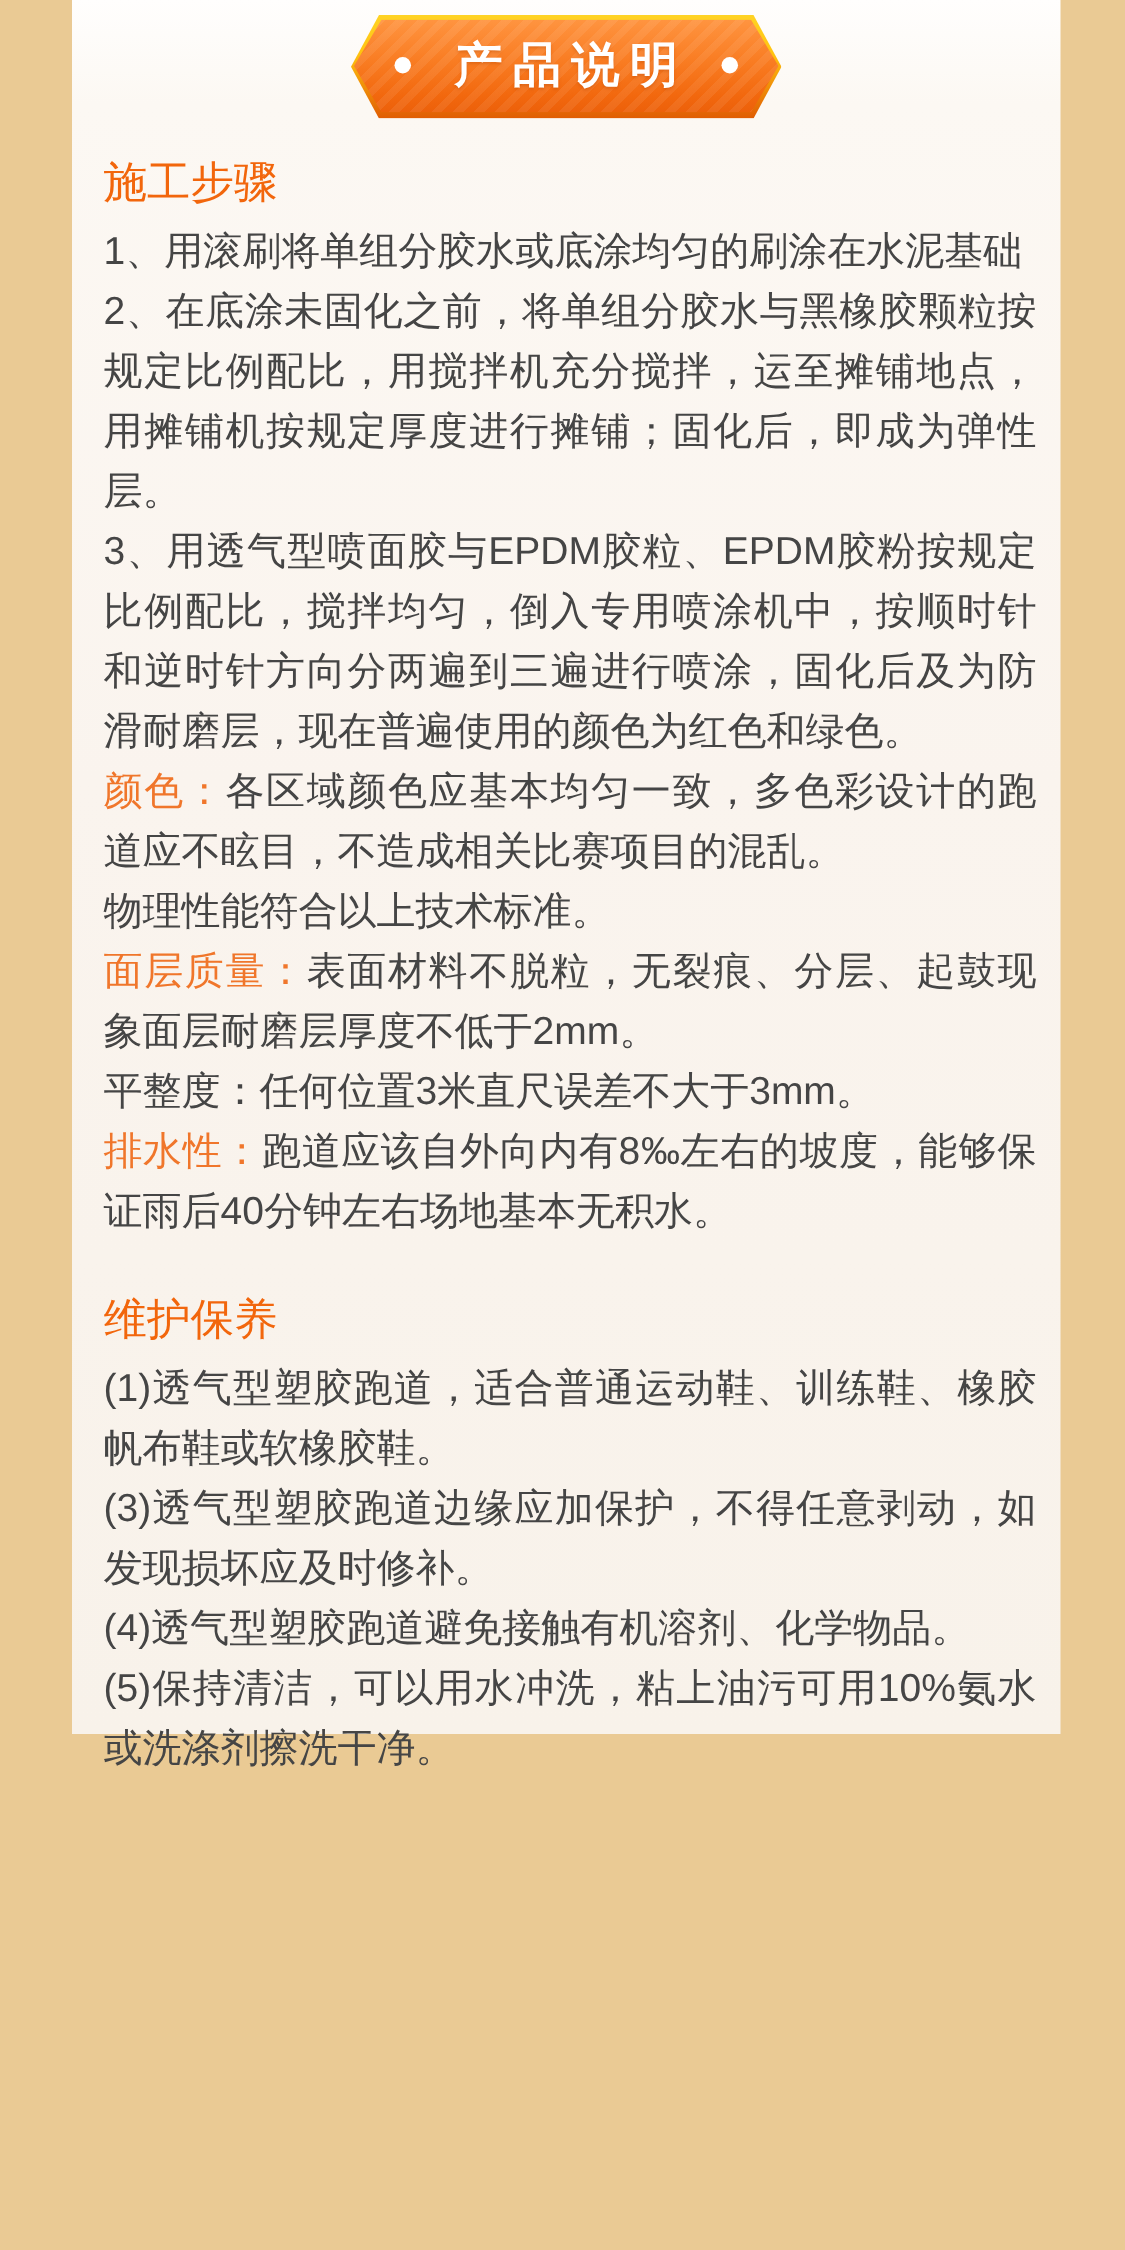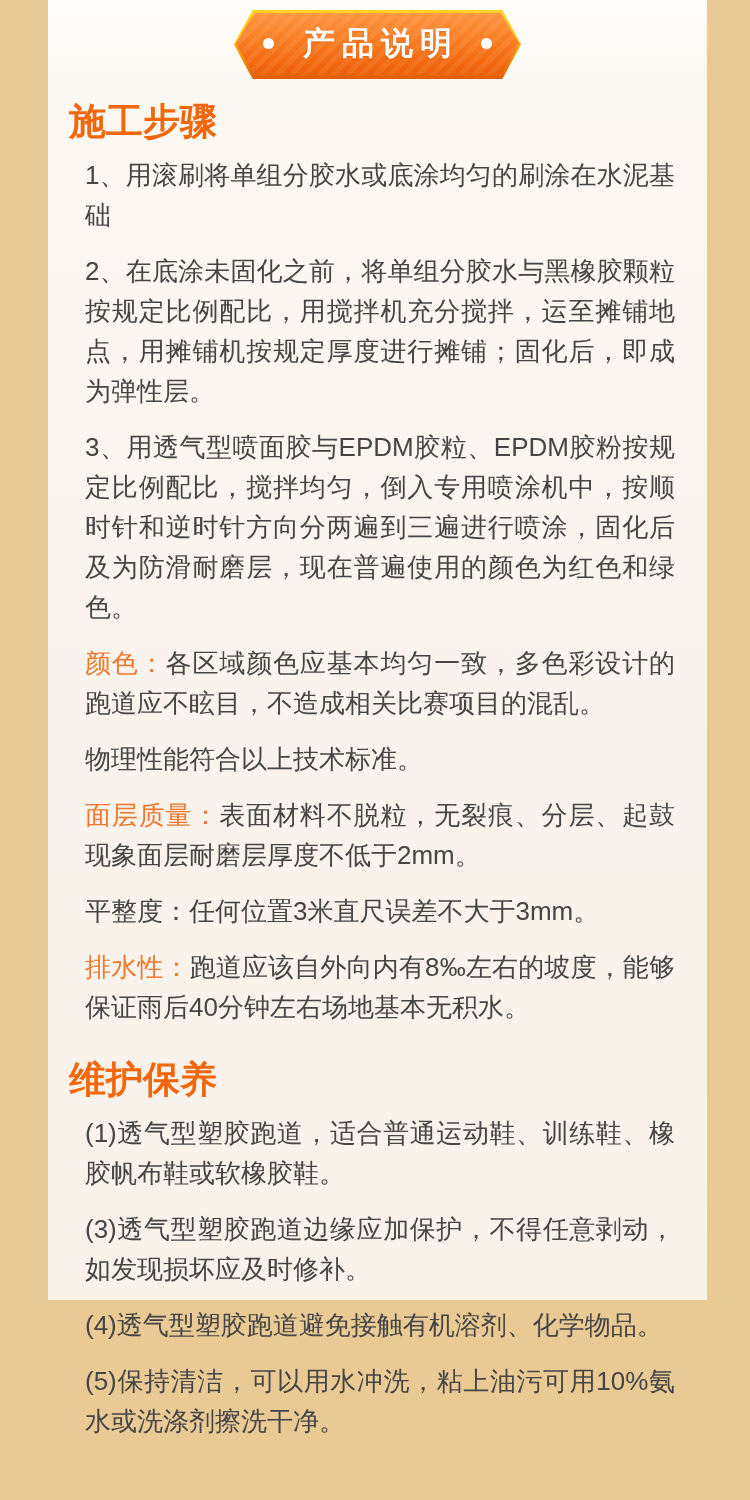--- a/index.html
+++ b/index.html
@@ -6,21 +6,21 @@
   body{
     width:750px;height:1500px;overflow:hidden;position:relative;
     font-family:"Liberation Sans","DejaVu Sans",sans-serif;
     background:#eaca94;
   }
   .page{position:absolute;inset:0;}
   .side-strip{position:absolute;top:0;bottom:0;background:#eaca94;}
   .side-strip.left{left:0;width:48px;}
   .side-strip.right{right:0;width:43px;}
   .content{
-    position:absolute;left:48px;top:0;width:659px;height:1300px;
+    position:absolute;left:48px;top:0;width:659px;height:1156px;
     background:linear-gradient(180deg,#fffefd 0%,#fcf8f3 6%,#faf4ee 45%,#f8f2ea 100%);
   }
   .inner{padding:0 16px 0 21px;}
 
   
   .banner{
     position:relative;width:287px;height:69px;margin:10px auto 0;
     clip-path:polygon(0 50%,6.5% 0,93.5% 0,100% 50%,93.5% 100%,6.5% 100%);
     background:linear-gradient(180deg,#ffd325 0%,#ffc30f 38%,#e05c03 100%);
   }
@@ -41,25 +41,25 @@
     position:absolute;top:50%;width:11px;height:11px;margin-top:-6px;
     border-radius:50%;background:#ffffff;
   }
   .banner-dot.left{left:27px;}
   .banner-dot.right{right:27px;}
 
   
   .section{margin:0;}
   .section .sec-heading{
     margin:36px 0 8px 0;
-    font-size:37px;line-height:34px;font-weight:bold;color:#f2660c;
+    font-size:29px;line-height:34px;font-weight:normal;color:#f2660c;
   }
   .section:first-of-type .sec-heading{margin-top:26px;}
   .sec-body p{
-    margin:16px;font-size:26px;line-height:40px;color:#454545;
+    margin:0;font-size:26px;line-height:40px;color:#454545;
     text-align:justify;text-justify:inter-ideograph;
     word-break:break-all;
   }
   .plabel{color:#f0762b;}
 </style>
 </head>
 <body>
 
 <div class="page">
   <div class="side-strip left"></div>

